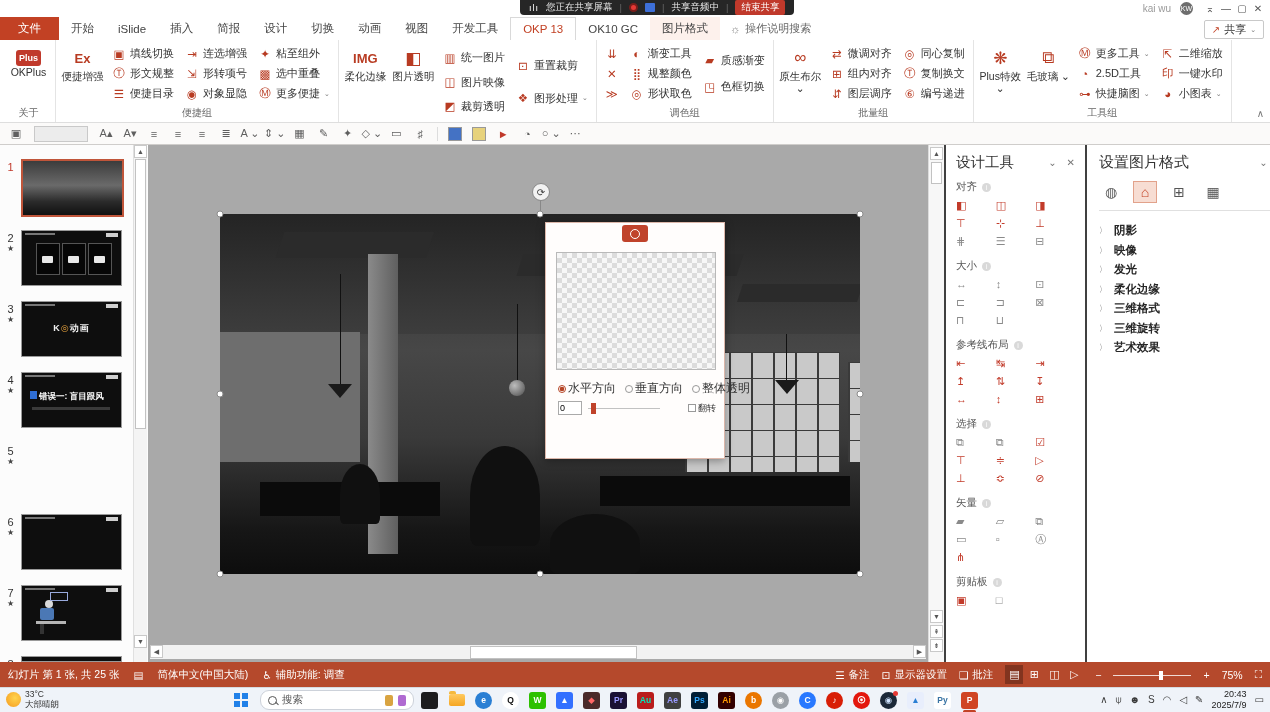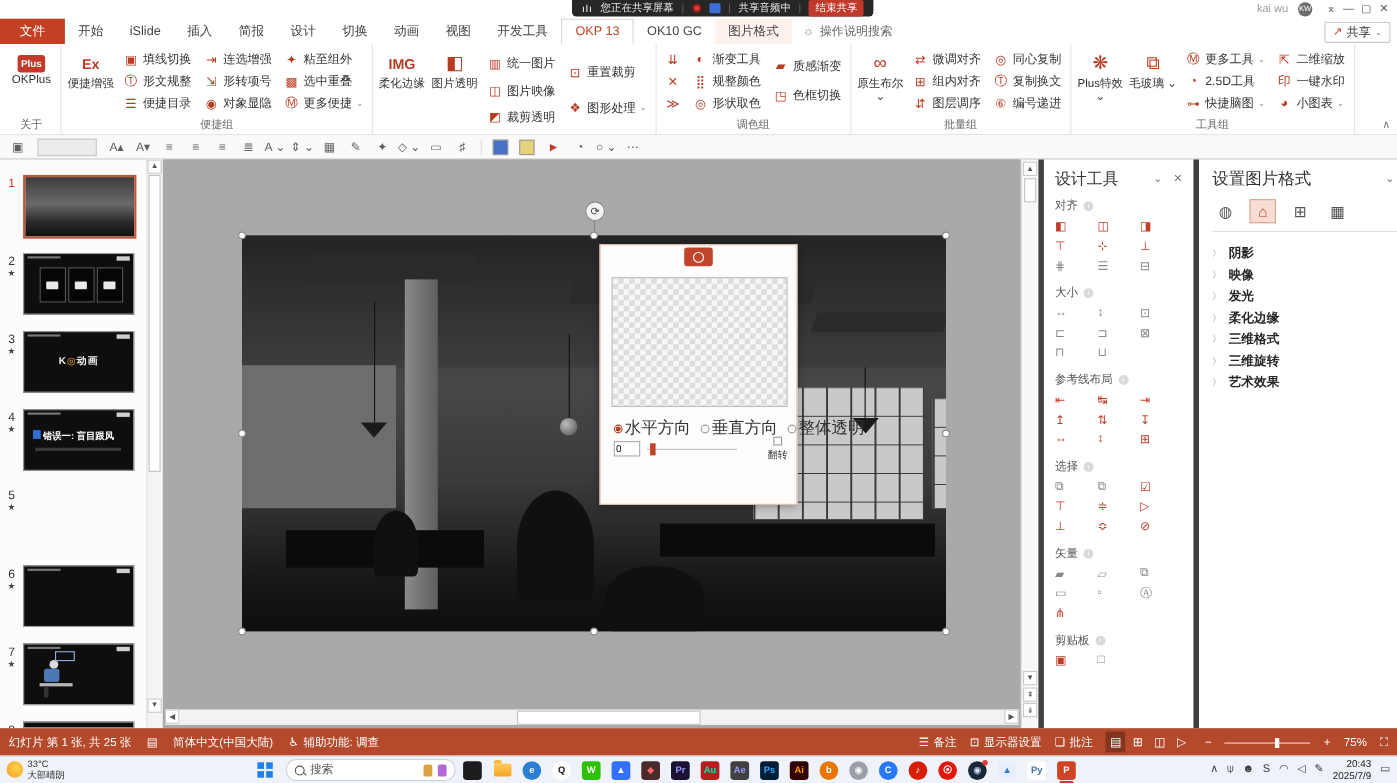--- a/index.html
+++ b/index.html
@@ -110,40 +110,40 @@
   
   .dialog{position:absolute;left:397px;top:77px;width:178px;height:235px;background:#fffdfc;border:1px solid #dcb7aa;
     box-shadow:0 2px 8px rgba(0,0,0,.35);}
   .dlg-topbtn{position:absolute;left:76px;top:2px;width:26px;height:17px;background:#c0432b;border-radius:3px;
     display:flex;align-items:center;justify-content:center;}
   .dlg-topbtn .ring{width:8px;height:8px;border:1.5px solid #fff;border-radius:50%;}
   .dlg-preview{position:absolute;left:10px;top:29px;width:158px;height:116px;border:1px solid #b9b9b9;
     background-image:linear-gradient(45deg,#dcdcdc 25%,transparent 25%,transparent 75%,#dcdcdc 75%),
                      linear-gradient(45deg,#dcdcdc 25%,transparent 25%,transparent 75%,#dcdcdc 75%);
     background-size:10px 10px;background-position:0 0,5px 5px;background-color:#f7f7f7;}
-  .dlg-radios{position:absolute;left:12px;top:157px;width:160px;display:flex;gap:9px;font-size:15px;color:#333;}
+  .dlg-radios{position:absolute;left:12px;top:157px;width:160px;display:flex;gap:9px;font-size:12px;color:#333;}
   .radio-item{display:flex;align-items:center;gap:2px;white-space:nowrap;}
   .radio-dot{width:8px;height:8px;border:1px solid #999;border-radius:50%;box-sizing:border-box;flex:none;}
   .radio-dot.on{border-color:#b54425;background:radial-gradient(circle,#b54425 0 2px,#fff 2.6px);}
   .dlg-valrow{position:absolute;left:12px;top:177px;width:158px;height:16px;display:flex;align-items:center;}
   .dlg-input{width:20px;height:12px;border:1px solid #aaa;font-size:9px;padding:0 1px;font-family:inherit;}
   .dlg-slider{position:relative;flex:1;height:12px;margin-left:6px;}
   .dlg-track{position:absolute;left:0;right:28px;top:6px;height:1px;background:#c2c2c2;}
   .dlg-thumbk{position:absolute;left:3px;top:1px;width:5px;height:11px;background:#c0432b;}
-  .dlg-flip{display:flex;align-items:center;gap:2px;font-size:9px;color:#333;flex-direction:column;}
+  .dlg-flip{display:flex;align-items:center;gap:2px;font-size:9px;color:#333;}
   .checkbox{width:8px;height:8px;border:1px solid #999;box-sizing:border-box;background:#fff;}
   .dlg-buttons{position:absolute;left:12px;top:200px;width:156px;display:flex;gap:8px;}
   .btn-primary{flex:1;background:#c0432b;color:#fff;font-size:10px;height:22px;display:flex;align-items:center;justify-content:center;}
   .btn-secondary{flex:1;background:#fff;color:#c0432b;border:1px solid #d9a393;font-size:10px;height:22px;display:flex;align-items:center;justify-content:center;}
   
   .hscroll{position:absolute;left:2px;top:500px;width:776px;height:14px;background:#f2f2f2;}
   .hthumb{position:absolute;left:320px;top:1px;width:165px;height:11px;background:#fff;border:1px solid #c2c2c2;}
   .vstrip{left:928px;top:0;width:16px;height:517px;background:#f7f7f7;border-left:1px solid #dcdcdc;}
   
-  .panel{background:#fff;border-left:5px solid #404040;box-sizing:border-box;}
+  .panel{background:#fff;border-left:2px solid #404040;box-sizing:border-box;}
   .design-panel{left:944px;top:0;width:141px;height:517px;padding:8px 10px;overflow:hidden;}
   .panel-head{display:flex;align-items:center;font-size:14.5px;color:#333;margin-bottom:8px;}
   .panel-head .spacer{flex:1;}
   .panel-chev,.panel-close{color:#777;font-size:10px;margin-left:10px;}
   .dsec{margin-bottom:11px;}
   .dsec-head{display:flex;align-items:center;gap:5px;font-size:10.5px;color:#555;margin-bottom:4px;}
   .info-dot{width:9px;height:9px;border-radius:50%;background:#d9d9d9;color:#fff;font-size:7px;display:flex;align-items:center;justify-content:center;}
   .dgrid{display:grid;grid-template-columns:1fr 1fr 1fr;row-gap:4px;}
   .dico{height:14px;display:flex;align-items:center;font-size:11px;}
   .dico.r{color:#c23b2a;} .dico.g{color:#8a8a8a;}

